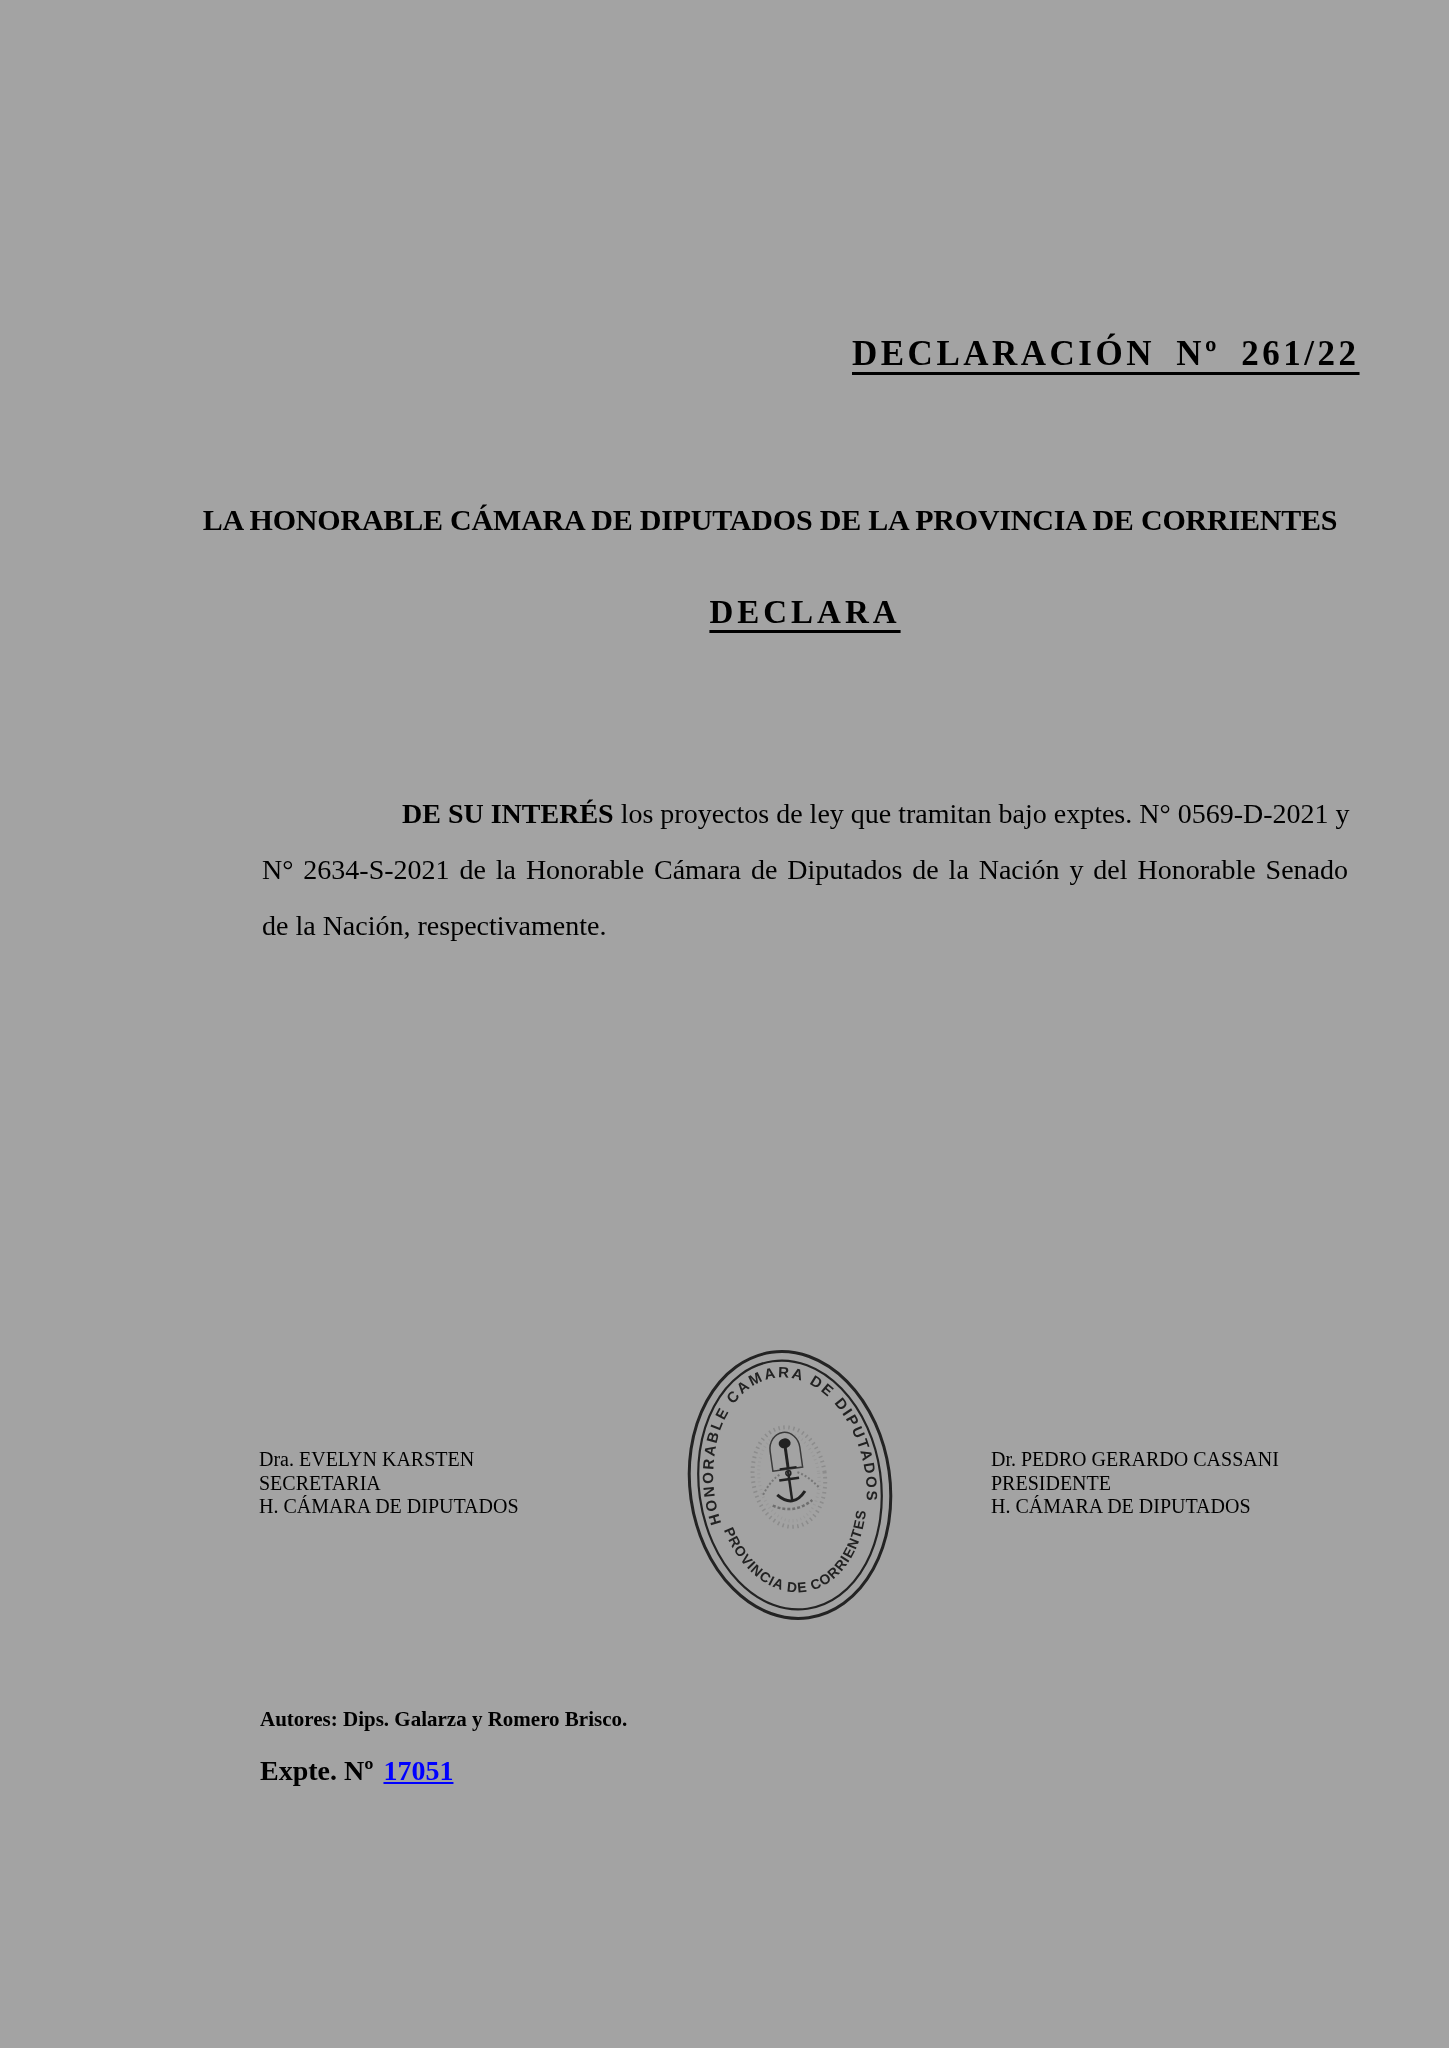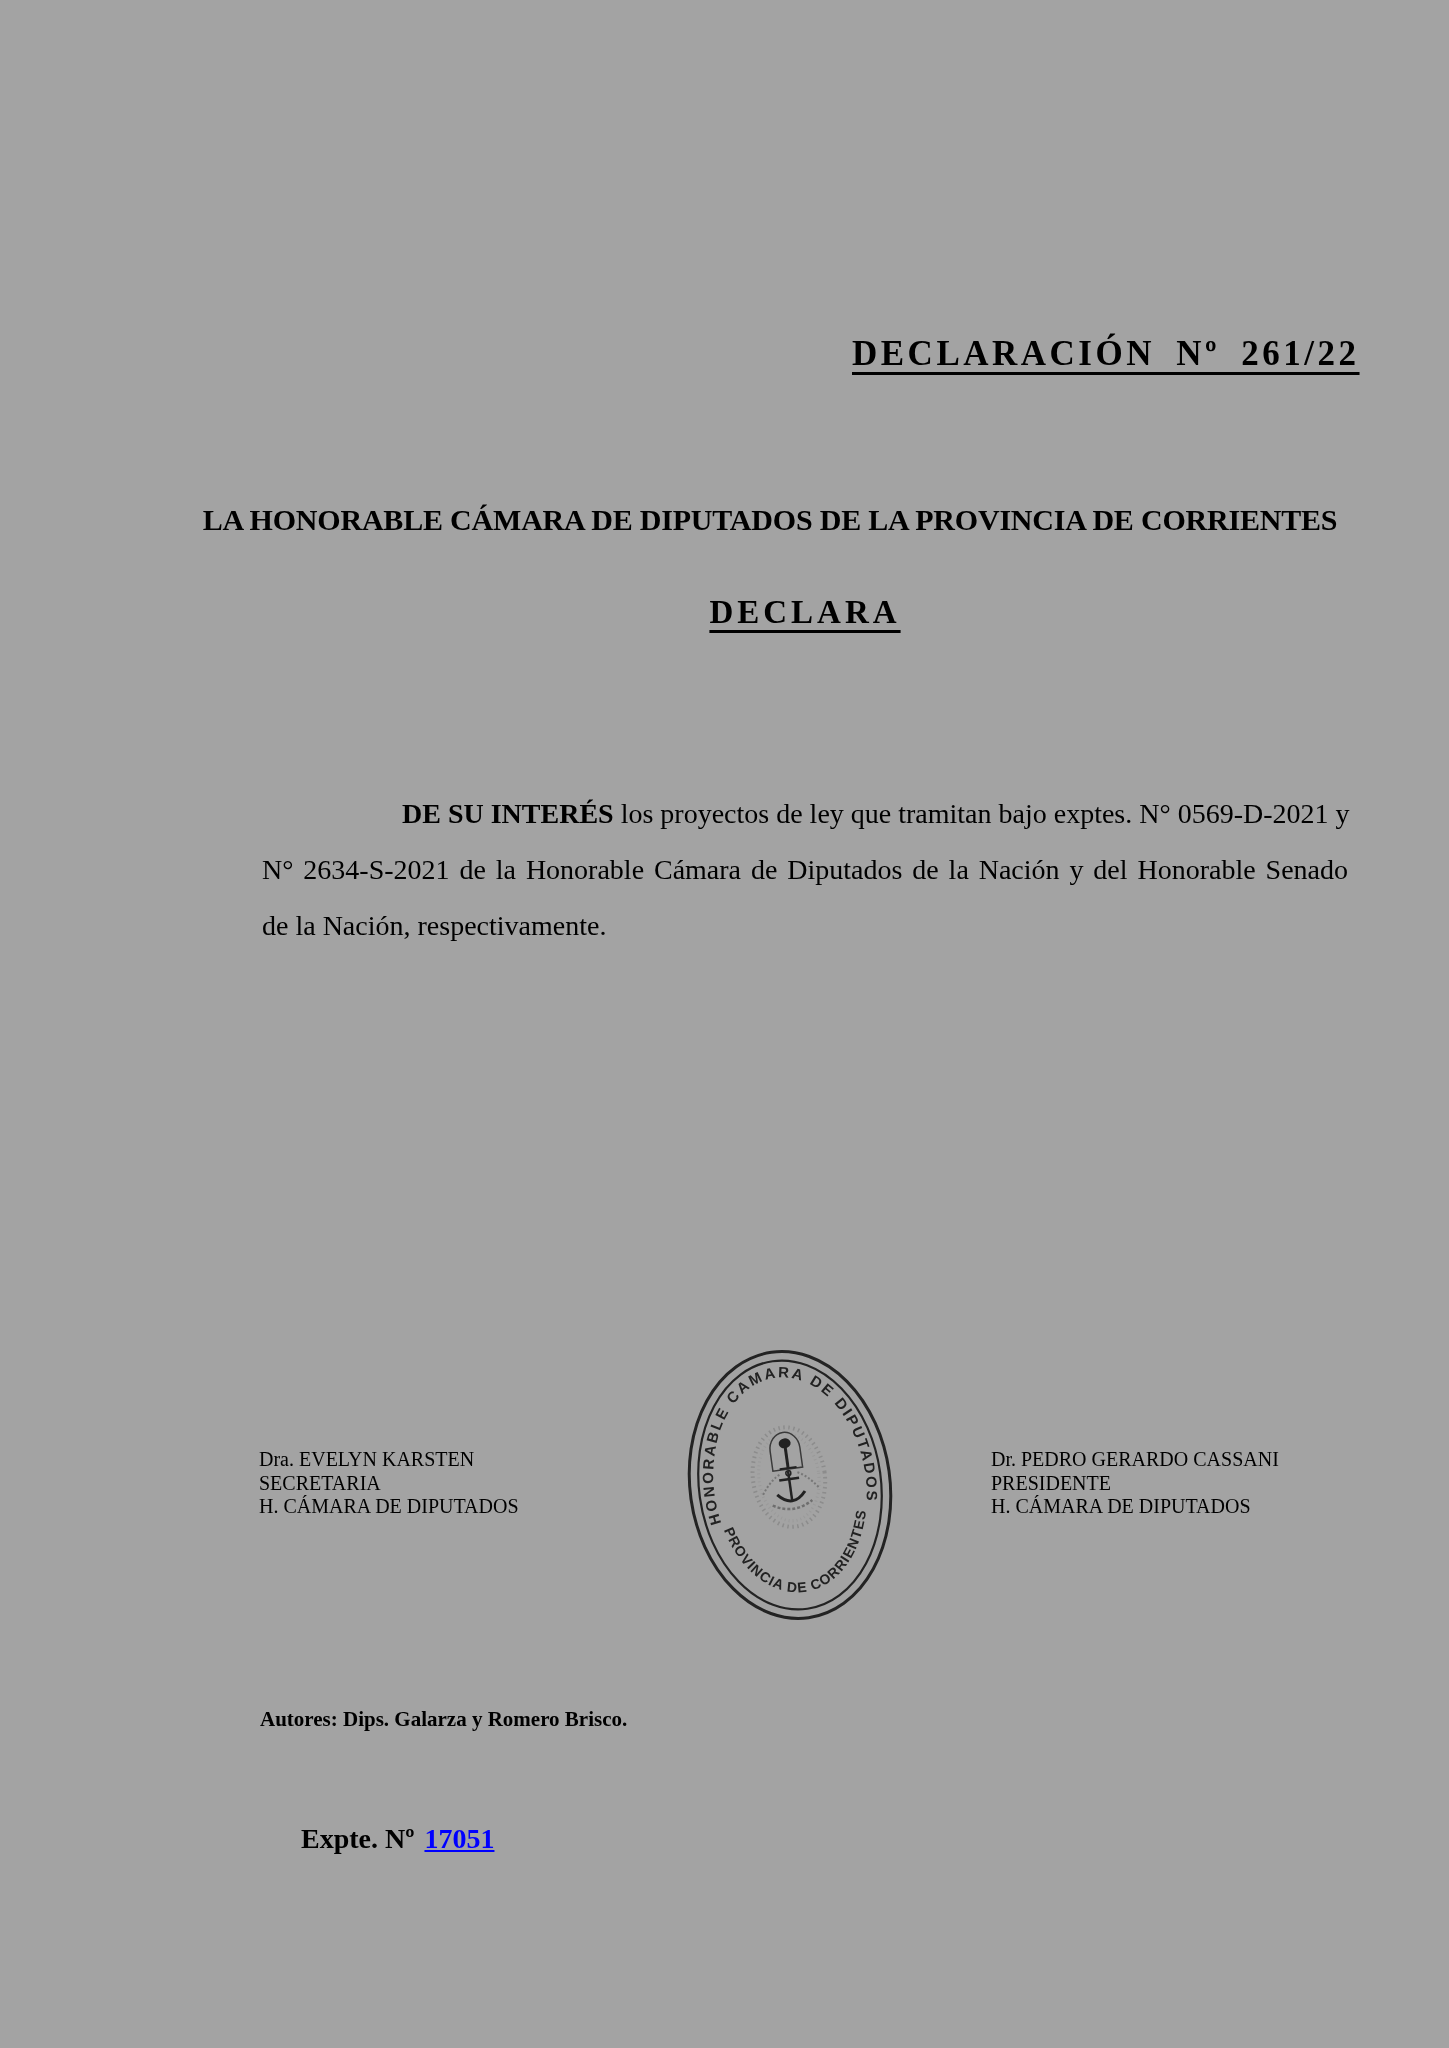--- a/index.html
+++ b/index.html
@@ -87,24 +87,23 @@
   .seal-top-text{font-size:15px;letter-spacing:2.2px;}
   .seal-bottom-text{font-size:14px;letter-spacing:1px;}
 
   
   .footer-authors{
     top:1702px;left:260px;
     font-size:21px;font-weight:bold;line-height:34px;
     white-space:nowrap;
   }
   .footer-expte{
-    top:1822px;left:260px;
+    top:1754px;left:260px;
     font-size:28px;font-weight:bold;line-height:34px;
     white-space:nowrap;
-    margin-left:41px;
   }
   .expte-link{
     color:#0000FF;
     font-weight:bold;
     text-decoration:underline;
     margin-left:10px;
   }
 </style>
 </head>
 <body>

